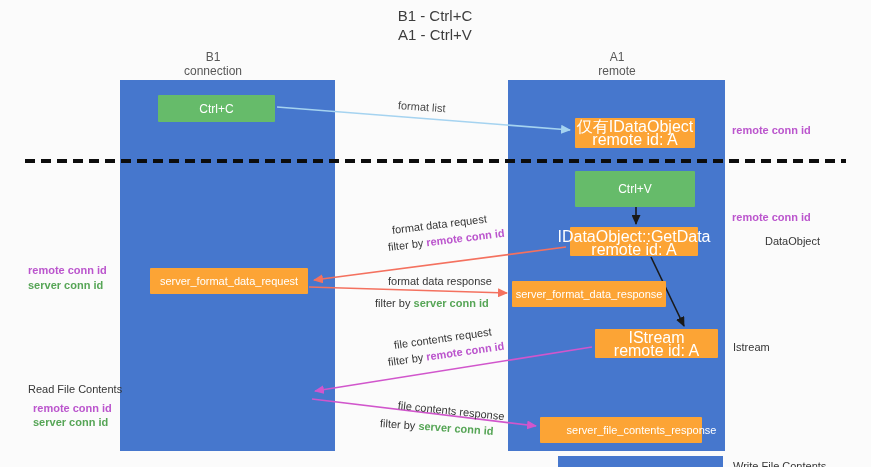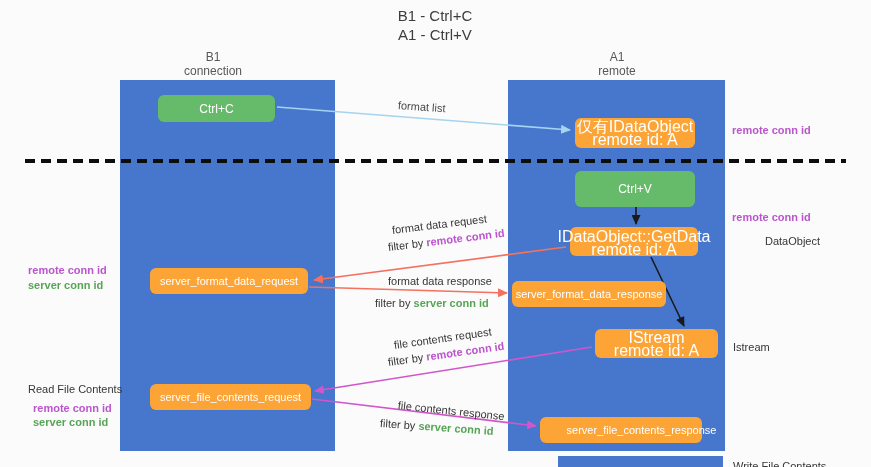--- a/index.html
+++ b/index.html
@@ -7,21 +7,21 @@
   .canvas {
     position:relative; width:871px; height:467px;
     background:var(--canvas-bg,#fbfbfb);
     font-family:"Liberation Sans", sans-serif;
     overflow:hidden;
   }
   .abs { position:absolute; }
   .title { left:315px; top:6px; width:240px; text-align:center; font-size:15px; color:#3d3d3d; line-height:19px; }
   .lane-header { text-align:center; font-size:12px; color:#585858; line-height:14px; }
   .lane { background:var(--lane-blue,#4677cd); }
-  .box { display:flex; align-items:center; justify-content:center; color:#ffffff; text-align:center; border-radius:6px; white-space:nowrap; }
+  .box { display:flex; align-items:center; justify-content:center; color:#ffffff; text-align:center; border-radius:1px; white-space:nowrap; }
   .box.green { background:var(--box-green,#66bb6a); font-size:12px; }
   .box.orange { background:var(--box-orange,#fca435); font-size:11px; }
   .two { line-height:13px; font-size:16px; }
   .lbl { font-size:11px; color:#4a4a4a; white-space:nowrap; transform-origin:left center; }
   .magenta { color:var(--text-magenta,#bb55cd); font-weight:bold; }
   .greentxt { color:var(--text-green,#56a556); font-weight:bold; }
   .dark { color:#363636; }
   svg.overlay { position:absolute; left:0; top:0; pointer-events:none; }
 </style>
 </head>
@@ -104,23 +104,20 @@
     <span>server_format_data_response</span>
   </div>
 
   <div class="abs box orange" style="left:595px;top:329px;width:123px;height:29px;">
     <div class="two">
       <div>IStream</div>
       <div>remote id: A</div>
     </div>
   </div>
 
-  <div class="abs box orange" style="left:150px;top:384px;width:161px;height:26px;">
-    <span>server_file_contents_request</span>
-  </div>
 
   <div class="abs box orange" style="left:540px;top:417px;width:162px;height:26px;padding-left:41px;">
     <span>server_file_contents_response</span>
   </div>
 
   <div class="abs lbl" style="left:398px;top:99px;transform:rotate(4deg);">format list</div>
 
   <div class="abs lbl dark" style="left:392px;top:224px;transform:rotate(-7deg);">format data request</div>
   <div class="abs lbl dark" style="left:388px;top:241px;transform:rotate(-7deg);">
     <span>filter by </span><span class="magenta">remote conn id</span>

